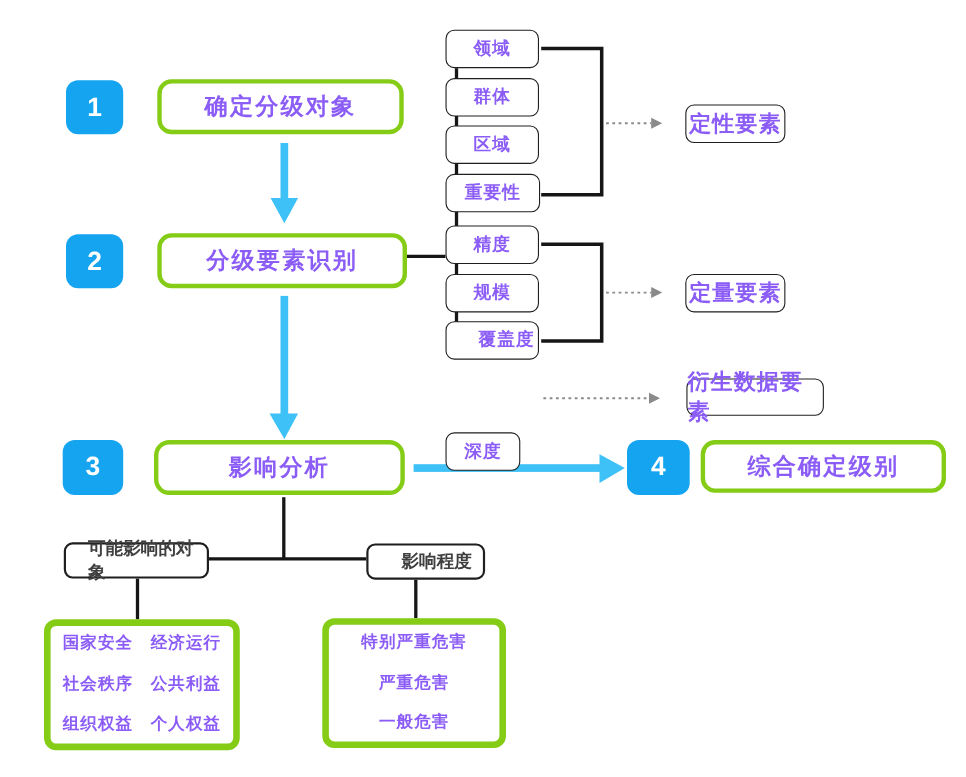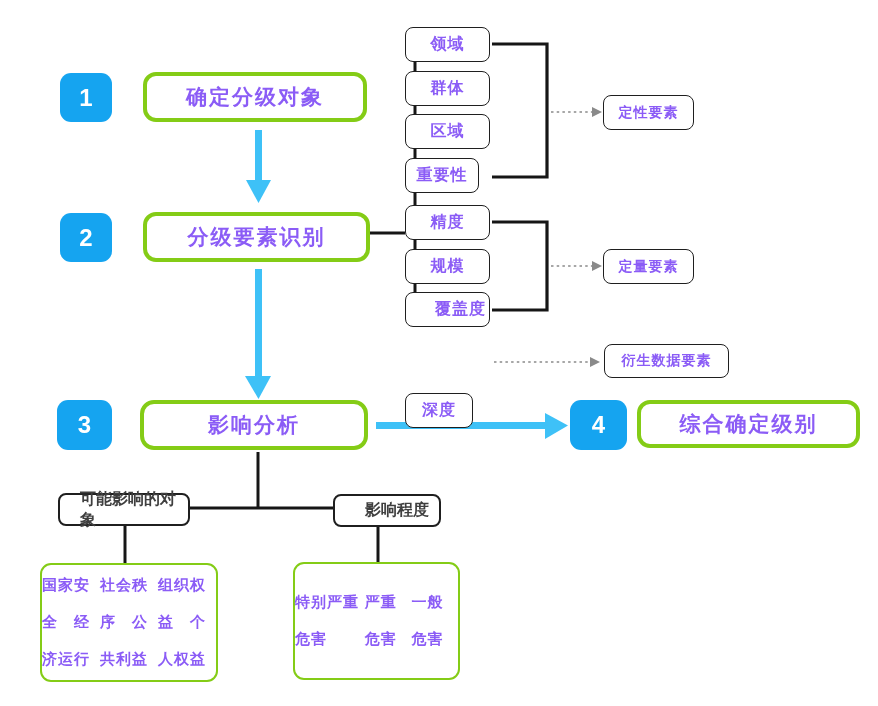--- a/index.html
+++ b/index.html
@@ -8,24 +8,24 @@
     font-family:"Liberation Sans",sans-serif;
   }
   .svg-layer{position:absolute;left:0;top:0;z-index:1;}
   .node{position:absolute;z-index:2;box-sizing:border-box;background:#ffffff;
     display:flex;align-items:center;justify-content:center;color:#8b5cf6;font-weight:bold;}
   .badge{position:absolute;z-index:2;box-sizing:border-box;border-radius:11px;
     display:flex;align-items:center;justify-content:center;color:#ffffff;
     font-weight:bold;font-size:24px;}
   .main-box{border:4px solid #84cc16;border-radius:13px;font-size:21px;letter-spacing:2px;}
   .small-box{border:1.6px solid #1f1f1f;border-radius:8px;font-size:16px;letter-spacing:1px;}
-  .result-box{border:1.6px solid #1f1f1f;border-radius:8px;font-size:14px;letter-spacing:1px;}
+  .result-box{border:1.6px solid #1f1f1f;border-radius:8px;font-size:20px;letter-spacing:1px;margin-left:20px;}
   .label-box{border:2px solid #1f1f1f;border-radius:8px;font-size:16px;color:#3f3f3f;padding-left:20px;}
-  .big-box{border:2px solid #84cc16;border-radius:11px;font-size:15px;
-    line-height:2.45;letter-spacing:1px;}
+  .big-box{border:6px solid #84cc16;border-radius:11px;font-size:15px;
+    flex-direction:column;line-height:2.45;letter-spacing:1px;}
 </style>
 </head>
 <body>
 
 <div class="canvas">
 
   <svg class="svg-layer" width="878" height="706" viewBox="0 0 878 706">
 
     <g fill="#3EC1F7" stroke="none">
       <rect x="255" y="130" width="7" height="52"></rect>
@@ -80,21 +80,21 @@
   <div class="badge" style="left:570px;top:400px;width:57px;height:50px;background:#15A4F0;">4</div>
 
   <div class="node main-box" style="left:143px;top:72px;width:224px;height:50px;">确定分级对象</div>
   <div class="node main-box" style="left:143px;top:212px;width:227px;height:50px;">分级要素识别</div>
   <div class="node main-box" style="left:140px;top:400px;width:228px;height:50px;border-radius:14px;">影响分析</div>
   <div class="node main-box" style="left:637px;top:400px;width:223px;height:48px;">综合确定级别</div>
 
   <div class="node small-box" style="left:405px;top:27px;width:85px;height:35px;">领域</div>
   <div class="node small-box" style="left:405px;top:71px;width:85px;height:35px;">群体</div>
   <div class="node small-box" style="left:405px;top:114px;width:85px;height:35px;">区域</div>
-  <div class="node small-box" style="left:405px;top:158px;width:74px;height:35px;">重要性</div>
+  <div class="node small-box" style="left:405px;top:158px;width:86px;height:35px;">重要性</div>
 
   <div class="node small-box" style="left:405px;top:205px;width:85px;height:35px;">精度</div>
   <div class="node small-box" style="left:405px;top:249px;width:85px;height:35px;">规模</div>
   <div class="node small-box" style="left:405px;top:292px;width:85px;height:35px;padding-left:26px;">覆盖度</div>
 
   <div class="node small-box" style="left:405px;top:345px;width:68px;height:35px;margin-top:48px;">深度</div>
 
   <div class="node result-box" style="left:603px;top:95px;width:91px;height:35px;">定性要素</div>
   <div class="node result-box" style="left:603px;top:249px;width:91px;height:35px;">定量要素</div>
   <div class="node result-box" style="left:604px;top:344px;width:125px;height:34px;">衍生数据要素</div>

